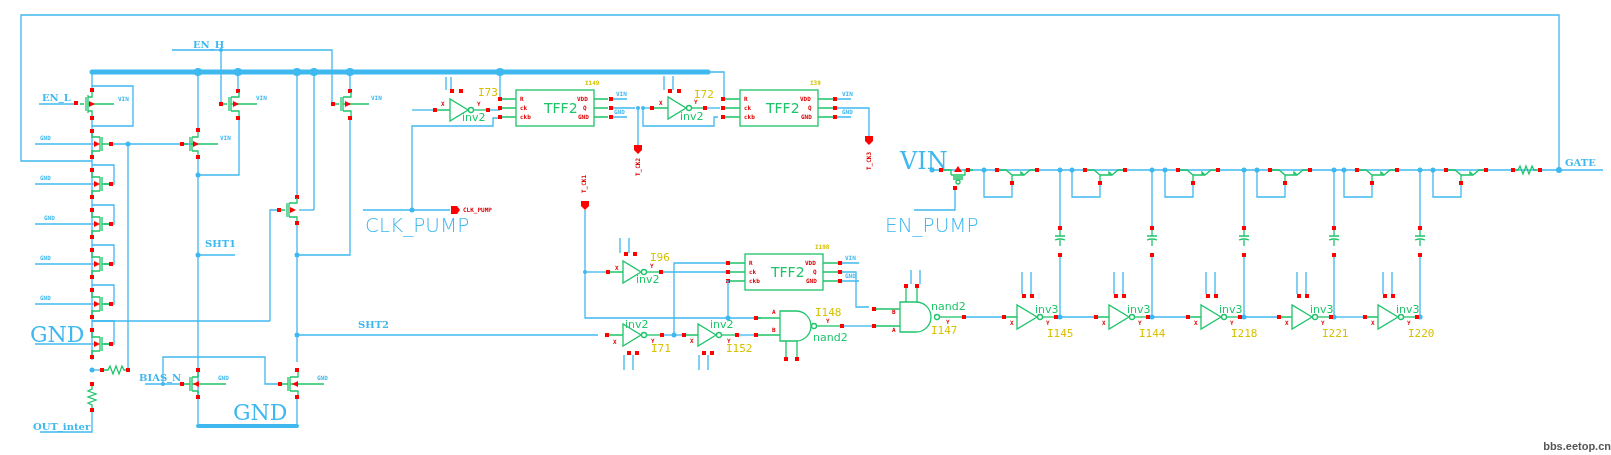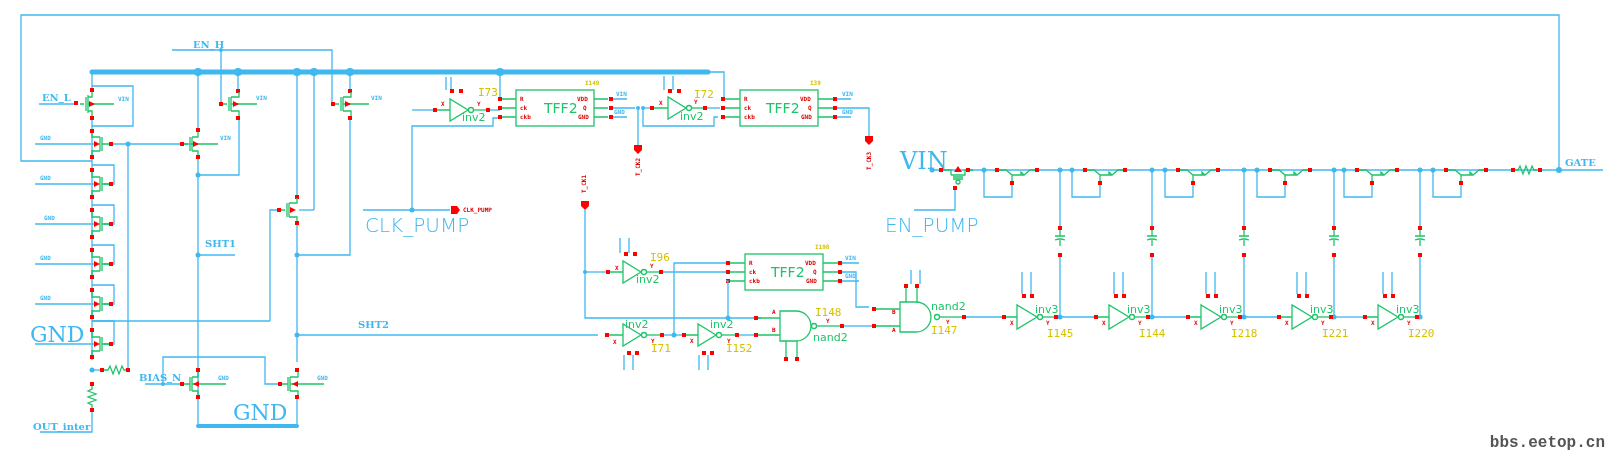--- a/index.html
+++ b/index.html
@@ -13,21 +13,21 @@
     .lbl-blue { fill: #3fb8f0; font-family: "DejaVu Serif", serif; font-weight: bold; font-size: 10px; }
     .lbl-small { fill: #3fb8f0; font-family: "DejaVu Sans Mono", monospace; font-size: 6px; font-weight: bold; }
     .lbl-big { fill: #3fb8f0; font-family: "DejaVu Serif", serif; font-size: 22px; }
     .lbl-thin { fill: #3fb8f0; font-family: "DejaVu Sans", sans-serif; font-size: 20px; font-weight: 200; }
     .lbl-inst { fill: #d6c200; font-family: "DejaVu Sans Mono", monospace; font-size: 11px; }
     .lbl-inst-s { fill: #d6c200; font-family: "DejaVu Sans Mono", monospace; font-size: 6px; font-weight: bold; }
     .lbl-pin { fill: #e00000; font-family: "DejaVu Sans Mono", monospace; font-size: 6px; font-weight: bold; }
     .lbl-cell { fill: #1ec46a; font-family: "DejaVu Sans", sans-serif; font-size: 11px; }
     .lbl-cell-big { fill: #1ec46a; font-family: "DejaVu Sans", sans-serif; font-size: 14px; }
     .lbl-port { fill: #e00000; font-family: "DejaVu Sans Mono", monospace; font-size: 6px; font-weight: bold; }
-    .watermark { position: absolute; right: 6px; bottom: 3px; color: #555; font-family: Liberation Mono, monospace; font-weight: bold; font-size: 16px; }
+    .watermark { position: absolute; right: 0; bottom: 3px; color: #555; font-family: Liberation Sans, sans-serif; font-weight: bold; font-size: 11px; }
   </style>
 </head>
 <body>
 
 <svg id="schematic" viewBox="0 0 1611 455" xmlns="http://www.w3.org/2000/svg">
 
   <g>
     <polyline class="wire" points="92,161 21,161 21,15 1559,15 1559,170"></polyline>
   </g>
 

